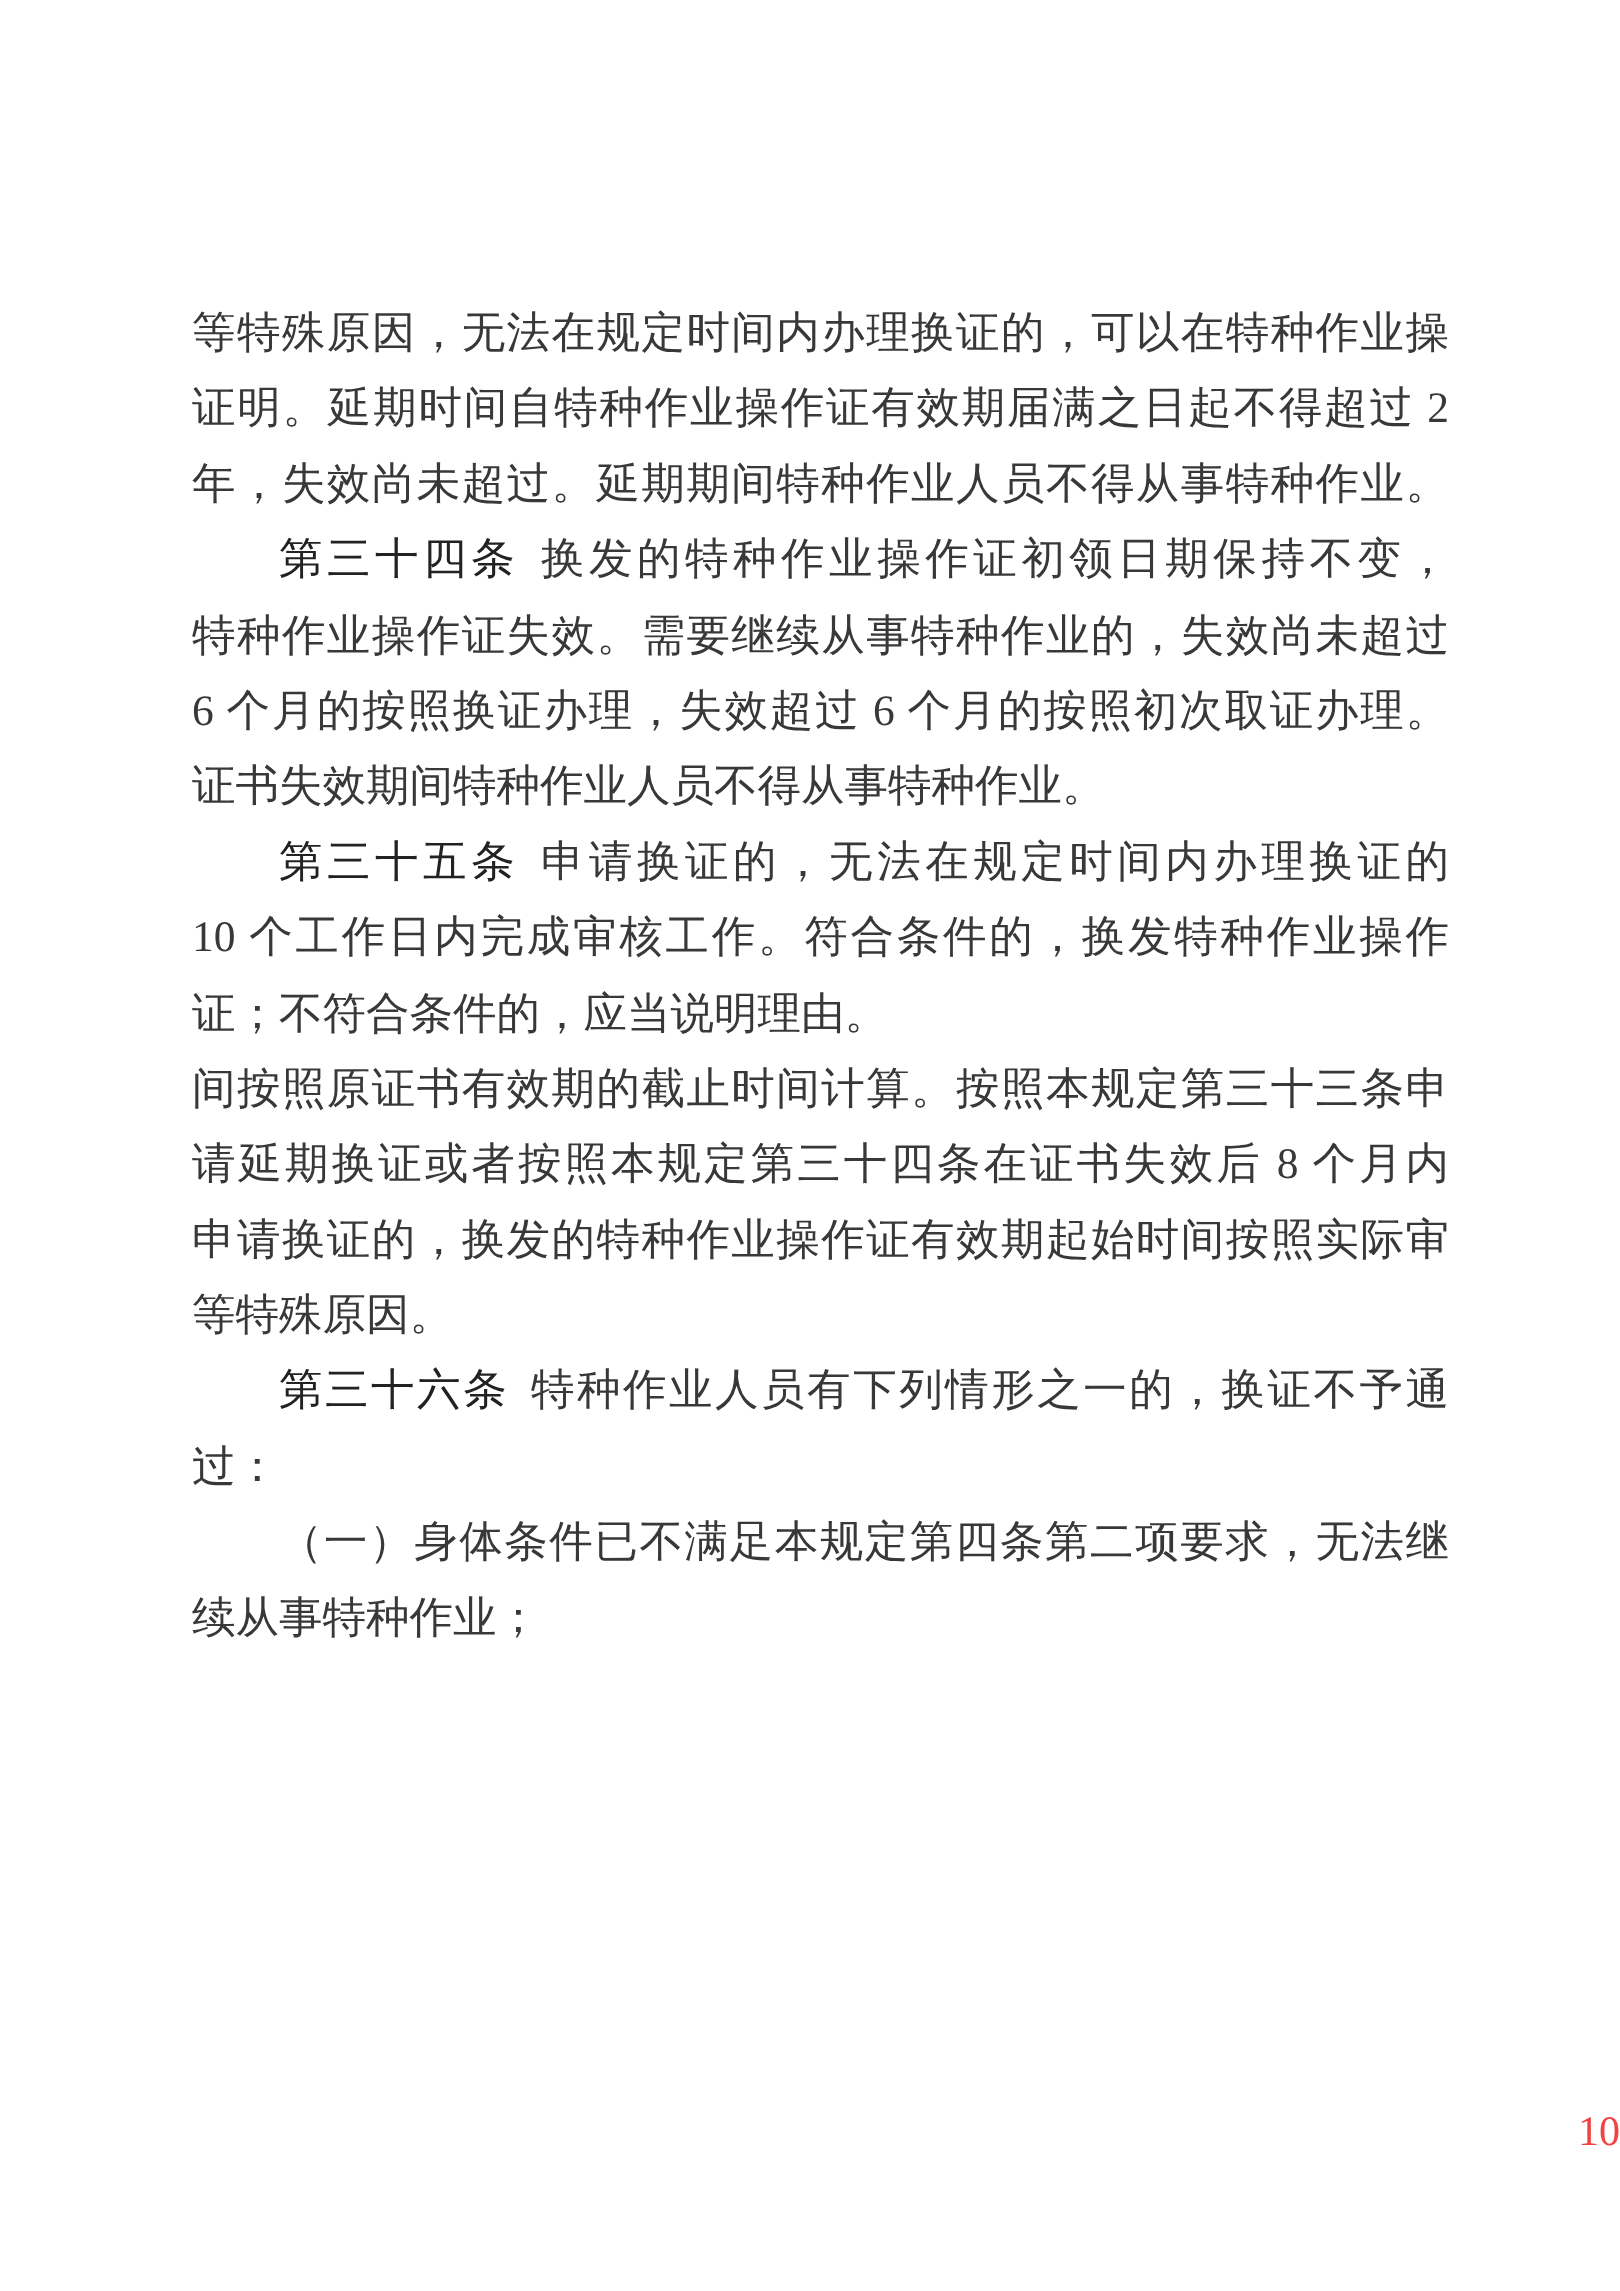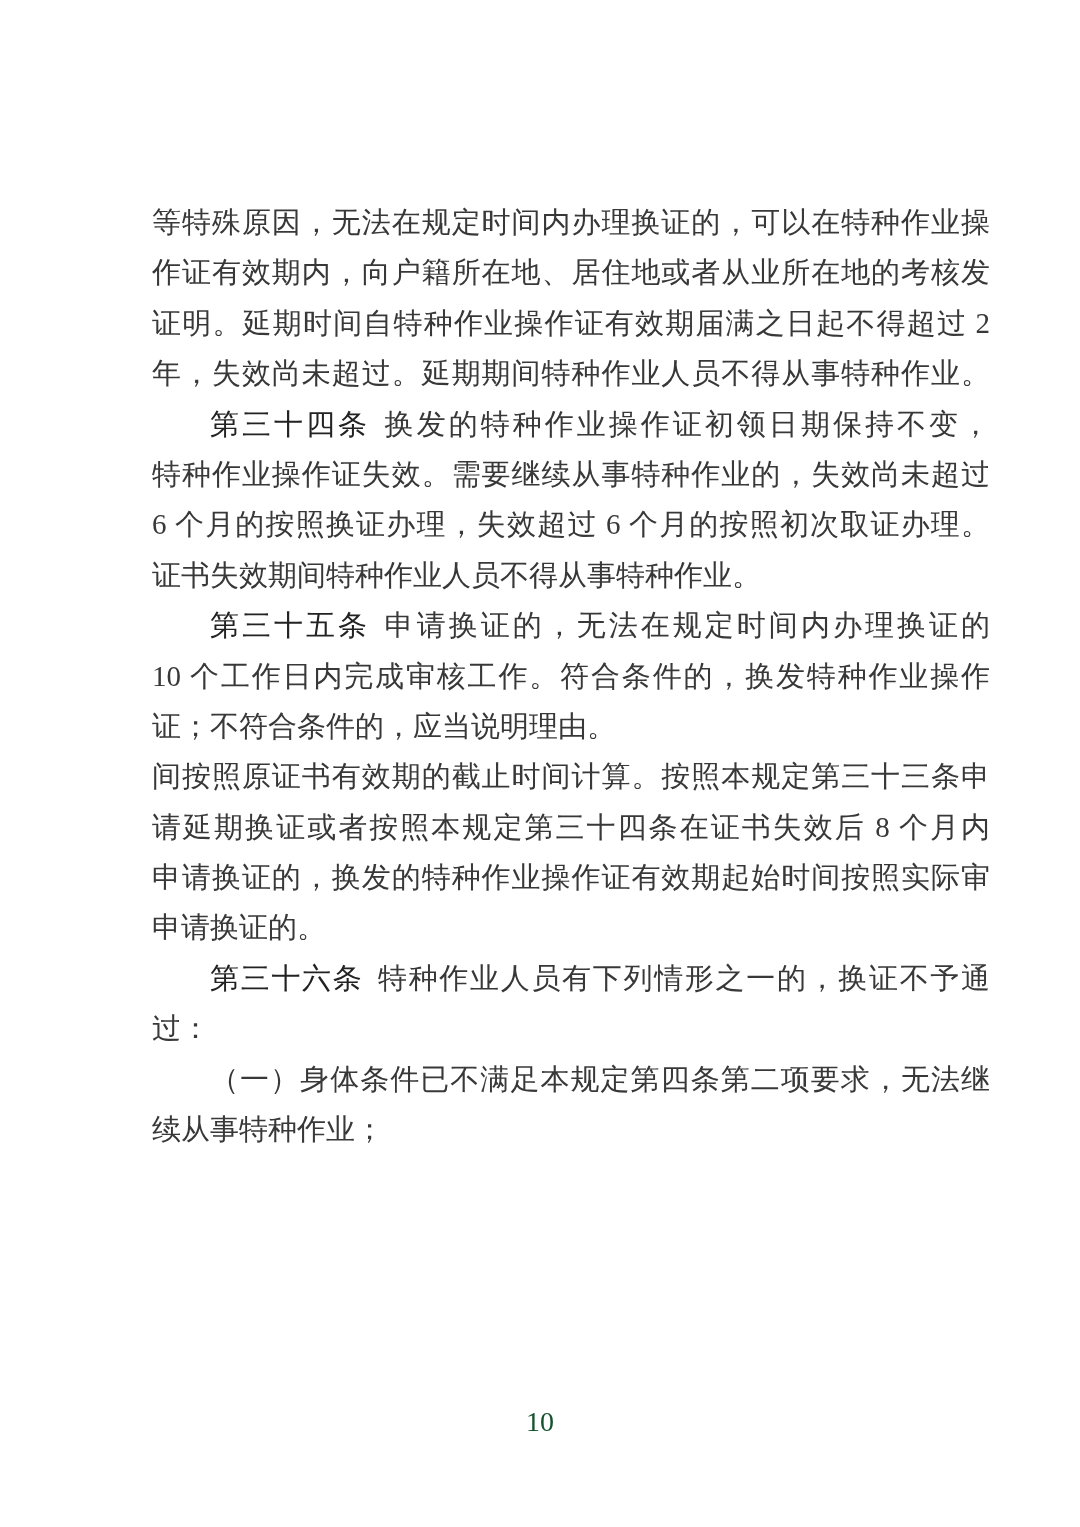--- a/index.html
+++ b/index.html
@@ -7,21 +7,21 @@
   .page {
     position: relative;
     width: 1080px;
     height: 1527px;
     background: #ffffff;
     overflow: hidden;
     font-family: "Liberation Serif", "DejaVu Serif", serif;
   }
   .text-block {
     position: absolute;
-    left: 152px;
+    left: 128px;
     top: 197px;
     width: 838px;
     font-size: 29px;
     line-height: 50.4px;
     color: #383838;
     letter-spacing: 0;
   }
   .line {
     height: 50.4px;
     white-space: nowrap;
@@ -37,50 +37,49 @@
   .term {
     font-weight: 400;
     color: #222222;
     margin-right: 0.5em;
   }
   .page-number {
     position: absolute;
     top: 1406px;
     left: 0;
     width: 100%;
-    text-align: center;
+    text-align: right;
     font-size: 28px;
-    color: #14532d;
+    color: #ef4444;
   }
 </style>
 </head>
 <body>
 
 <div class="page">
 
   <div class="text-block">
 
     <div class="line"><span>等特殊原因，无法在规定时间内办理换证的，可以在特种作业操</span></div>
-    <div class="line"><span>作证有效期内，向户籍所在地、居住地或者从业所在地的考核发</span></div>
     <div class="line"><span>证明。延期时间自特种作业操作证有效期届满之日起不得超过 2</span></div>
     <div class="line"><span>年，失效尚未超过。延期期间特种作业人员不得从事特种作业。</span></div>
 
     <div class="line indent"><span class="term">第三十四条</span><span>换发的特种作业操作证初领日期保持不变，</span></div>
     <div class="line"><span>特种作业操作证失效。需要继续从事特种作业的，失效尚未超过</span></div>
     <div class="line"><span>6 个月的按照换证办理，失效超过 6 个月的按照初次取证办理。</span></div>
     <div class="line last"><span>证书失效期间特种作业人员不得从事特种作业。</span></div>
 
     <div class="line indent"><span class="term">第三十五条</span><span>申请换证的，无法在规定时间内办理换证的</span></div>
     <div class="line"><span>10 个工作日内完成审核工作。符合条件的，换发特种作业操作</span></div>
     <div class="line last"><span>证；不符合条件的，应当说明理由。</span></div>
 
     <div class="line"><span>间按照原证书有效期的截止时间计算。按照本规定第三十三条申</span></div>
     <div class="line"><span>请延期换证或者按照本规定第三十四条在证书失效后 8 个月内</span></div>
     <div class="line"><span>申请换证的，换发的特种作业操作证有效期起始时间按照实际审</span></div>
-    <div class="line last"><span>申请换证的。</span></div>
+    <div class="line last"><span>等特殊原因。</span></div>
 
     <div class="line indent"><span class="term">第三十六条</span><span>特种作业人员有下列情形之一的，换证不予通</span></div>
     <div class="line last"><span>过：</span></div>
 
     <div class="line indent"><span>（一）身体条件已不满足本规定第四条第二项要求，无法继</span></div>
     <div class="line last"><span>续从事特种作业；</span></div>
 
 
   </div>
 

